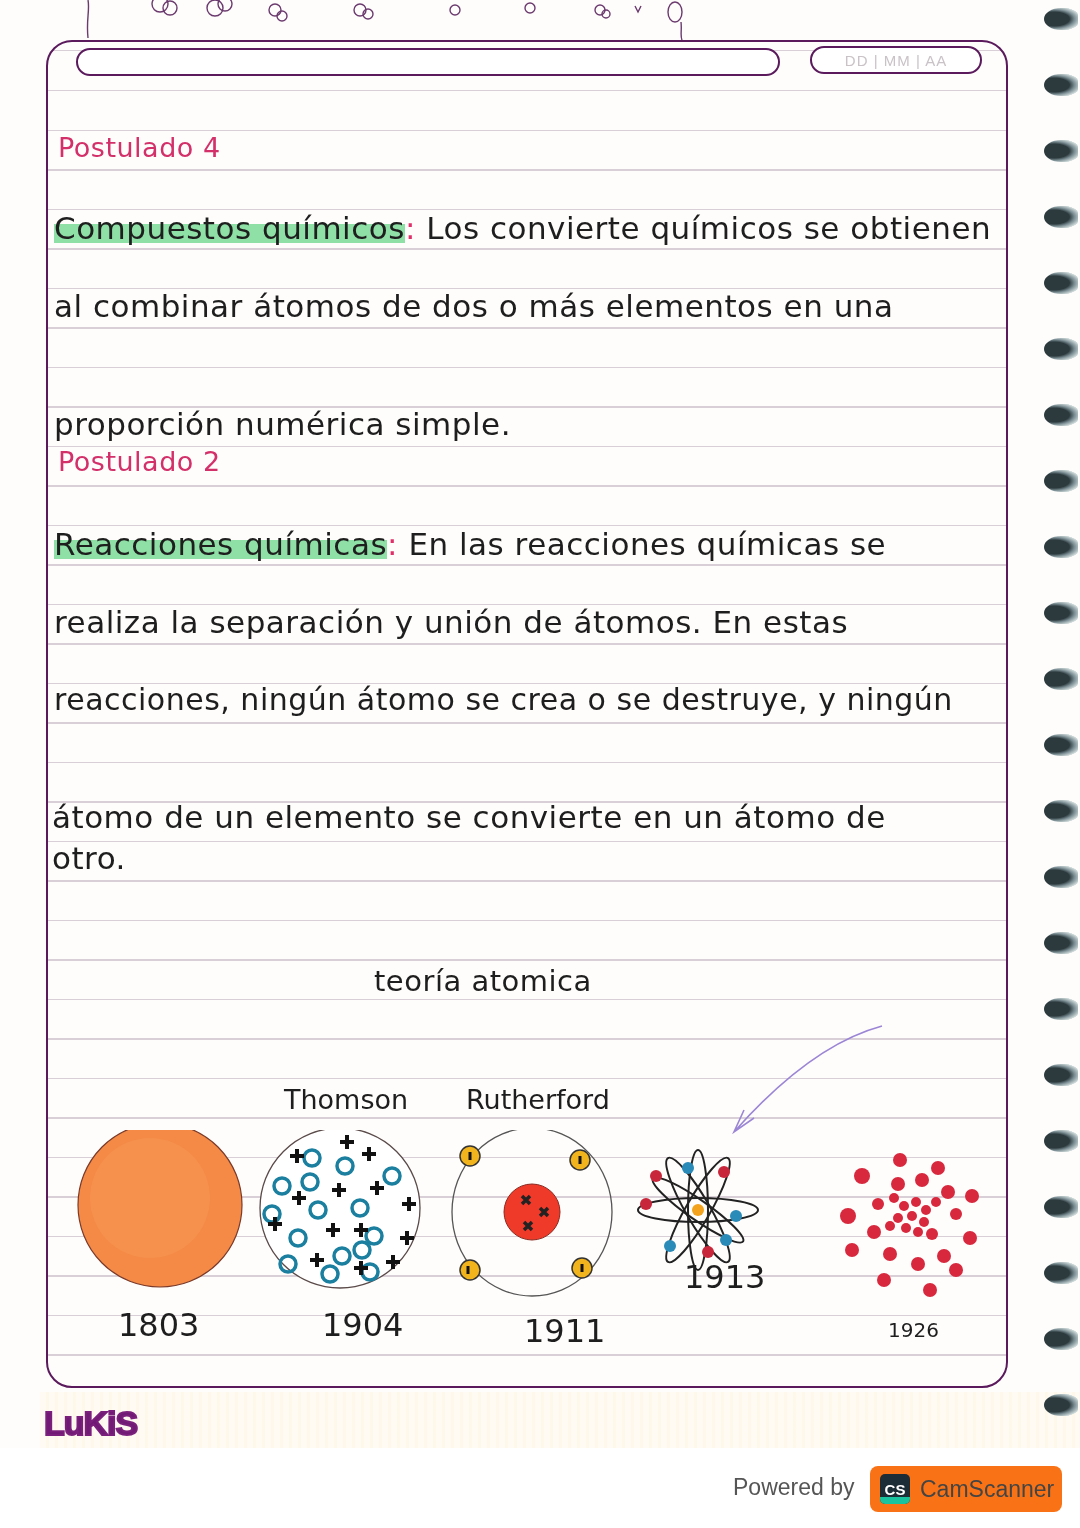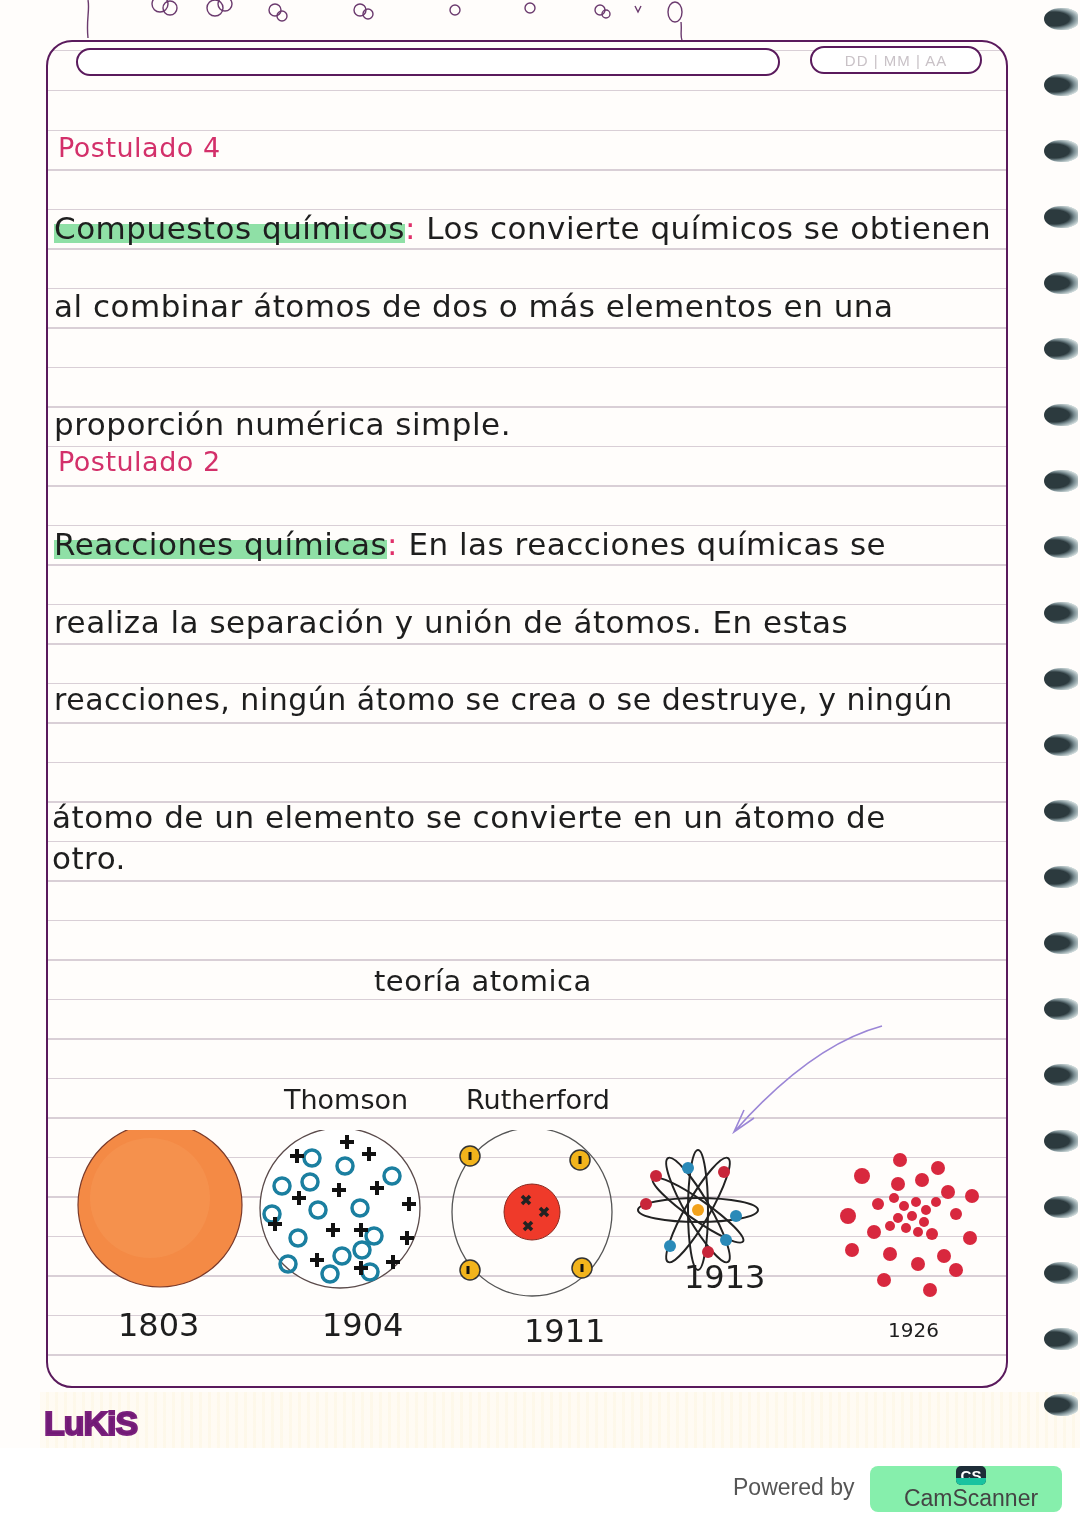--- a/index.html
+++ b/index.html
@@ -58,21 +58,21 @@
     position:absolute; left:44px; top:1404px; font-family:"Liberation Sans", sans-serif;
     font-size:34px; font-weight:bold; color:#701a75;
     -webkit-text-stroke:2px #7a1f7c; letter-spacing:-1px;
   }
   .powered {
     position:absolute; left:733px; top:1474px; font-family:"Liberation Sans", sans-serif;
     font-size:23px; color:#555;
   }
   .cs-badge {
     position:absolute; left:870px; top:1466px; width:192px; height:46px;
-    background:#86efac; border-radius:8px; display:flex; align-items:center;flex-direction:column;
+    background:#f97316; border-radius:8px; display:flex; align-items:center;
   }
   .cs-icon {
     margin-left:10px; width:30px; height:30px; background:#1d2d38; border-radius:5px;
     color:#fff; font-family:"Liberation Sans", sans-serif; font-weight:bold; font-size:15px;
     display:flex; align-items:center; justify-content:center; position:relative; overflow:hidden;
   }
   .cs-icon::after { content:""; position:absolute; left:0; bottom:0; width:100%; height:7px; background:#19c3a0; }
   .cs-name {
     margin-left:10px; font-family:"Liberation Sans", sans-serif; font-size:23px; color:#444;
   }

